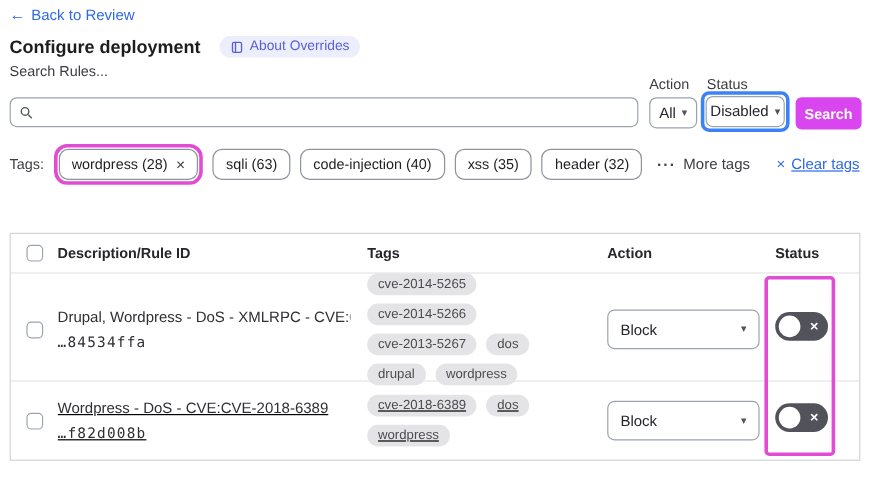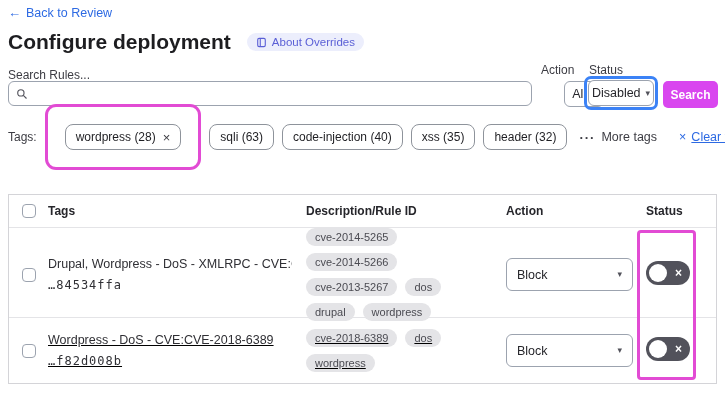--- a/index.html
+++ b/index.html
@@ -5,52 +5,52 @@
   * { margin:0; padding:0; box-sizing:border-box; }
   html,body { background:#f7f7f8; }
   body { font-family:"Liberation Sans", sans-serif; }
   .page { position:relative; width:725px; height:406px; background:#ffffff; overflow:hidden; }
 
   
   .back { position:absolute; left:8px; top:5px; display:flex; align-items:center; gap:5px;
           color:#2d6ae3; font-size:12.5px; text-decoration:none; cursor:pointer; }
   .back .arrow { font-size:13px; }
   .title-row { position:absolute; left:8px; top:30px; display:flex; align-items:center; gap:16px; }
-  .title { font-size:21px; font-weight:bold; color:#1d1d20; }
+  .title { font-size:15px; font-weight:bold; color:#1d1d20; }
   .badge { display:inline-flex; align-items:flex-end; gap:5px; background:#eceefc; color:#5a5fd6;
            font-size:11.5px; padding:3px 9px; border-radius:10px; cursor:pointer; }
   .badge svg { width:11px; height:11px; }
 
   
   .flabel { position:absolute; font-size:12px; color:#3c3c43; }
   .search-wrap { position:absolute; left:8px; top:81px; width:524px; height:25px;
                  border:1px solid #9ca3af; border-radius:6px; background:#fff;
                  display:flex; align-items:center; padding:0 7px; gap:5px; }
   .search-wrap svg { width:12px; height:12px; flex:0 0 auto; }
   .search-wrap input { border:none; outline:none; width:100%; font-size:12px; background:transparent; }
   .dd { background:#fff; border:1px solid #9ca3af; border-radius:6px; height:26px;
         display:inline-flex; align-items:center; justify-content:center; gap:5px;
         font-size:12.5px; color:#26262b; padding:0 8px; cursor:pointer; }
   .caret { font-size:9px; color:#52525b; line-height:1; }
-  .dd-action { position:absolute; left:564px; top:81px; width:40px; }
+  .dd-action { position:absolute; left:541px; top:81px; width:40px; }
   .hl-status-dd { position:absolute; left:584px; top:76px; border:3px solid #3b82f6;
                   border-radius:7px; padding:1px; }
   .dd-status { width:66px; }
   .btn-search { position:absolute; left:663px; top:81px; width:55px; height:27px;
                 background:#d946ef; color:#fff; border:none; border-radius:5px;
                 font-size:12px; font-weight:bold; cursor:pointer; }
 
   
   .tagbar { position:absolute; left:8px; top:119px; width:709px; height:36px;
             display:flex; align-items:center; gap:8px; }
   .tagbar .tlabel { font-size:12px; color:#3c3c43;text-align:center; }
   .fpill { display:inline-flex; align-items:center; gap:7px; height:26px; padding:0 10px;
            background:#fff; border:1px solid #8e939b; border-radius:8px;
            font-size:12px; color:#1f1f23; white-space:nowrap; cursor:pointer; }
-  .hl-tag { border:3px solid #e24bd4; border-radius:11px; padding:17px; display:inline-flex; }
+  .hl-tag { border:3px solid #e24bd4; border-radius:11px; padding:1px; display:inline-flex; }
   .fpill .x { color:#3c3c43; font-size:13px; }
   .more { display:inline-flex; align-items:center; gap:6px; font-size:12.5px; color:#3c3c43;
           margin-left:4px; cursor:pointer; white-space:nowrap; }
   .more b { letter-spacing:1px; font-size:13px; }
   .clear { display:inline-flex; align-items:center; gap:5px; font-size:12.5px; color:#2d6ae3;
            margin-left:14px; cursor:pointer; white-space:nowrap; }
   .clear .u { text-decoration:underline; }
 
   
   .table { position:absolute; left:8px; top:194px; width:709px; background:#fff;
@@ -92,21 +92,21 @@
     <div class="title">Configure deployment</div>
     <span class="badge">
       <svg viewBox="0 0 16 16" fill="none" stroke="#5a5fd6" stroke-width="1.6">
         <rect x="2.5" y="2" width="11" height="12" rx="2"></rect>
         <line x1="6.2" y1="2" x2="6.2" y2="14"></line>
       </svg>
       <span>About Overrides</span>
     </span>
   </div>
 
-  <div class="flabel" style="left:8px; top:68px;">Search Rules...</div>
+  <div class="flabel" style="left:8px; top:52px;">Search Rules...</div>
   <div class="search-wrap">
     <svg viewBox="0 0 16 16" fill="none" stroke="#52525b" stroke-width="1.5">
       <circle cx="6.5" cy="6.5" r="4.2"></circle>
       <line x1="9.8" y1="9.8" x2="14" y2="14"></line>
     </svg>
     <input value="" style="">
   </div>
 
   <div class="flabel" style="left:541px; top:63px;">Action</div>
   <button class="dd dd-action">
@@ -151,22 +151,22 @@
     <span class="clear">
       <span>×</span>
       <span class="u">Clear tags</span>
     </span>
   </div>
 
   <div class="table">
 
     <div class="trow thead">
       <span class="cbox"></span>
+      <span>Description/Rule ID</span>
       <span>Tags</span>
-      <span>Description/Rule ID</span>
       <span>Action</span>
       <span>Status</span>
     </div>
 
     <div class="trow row1">
       <span class="cbox"></span>
       <div class="desc">
         <div class="l1">Drupal, Wordpress - DoS - XMLRPC - CVE:CVE-2…</div>
         <div class="hash">…84534ffa</div>
       </div>

